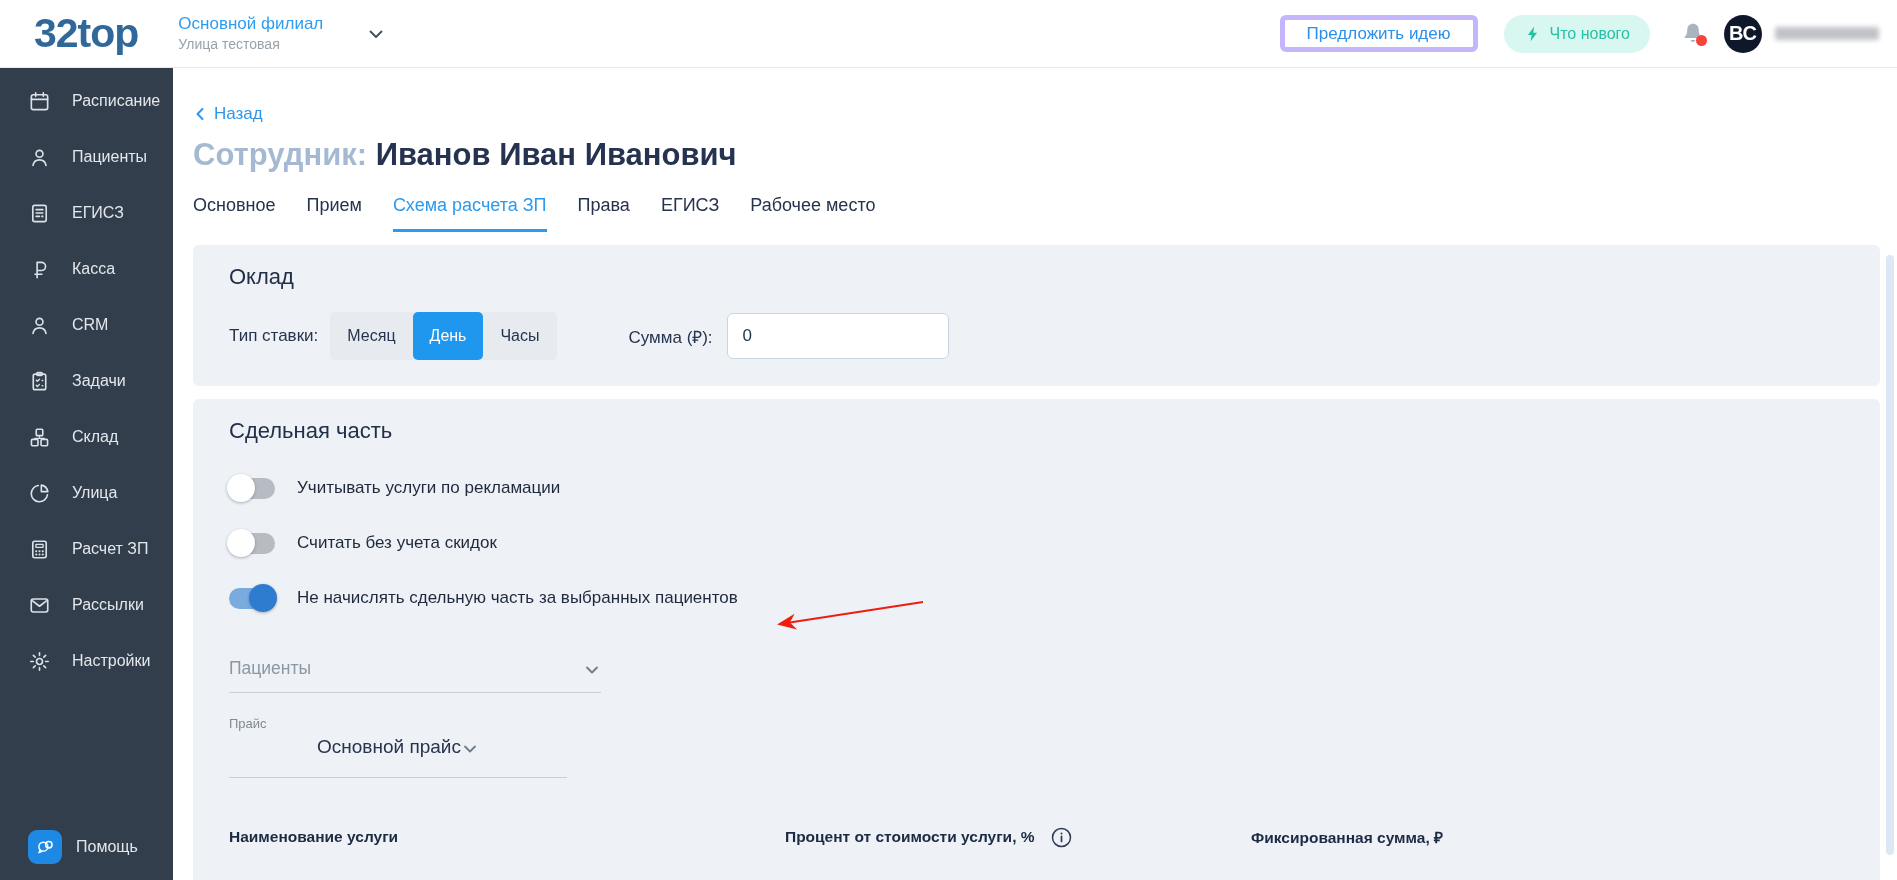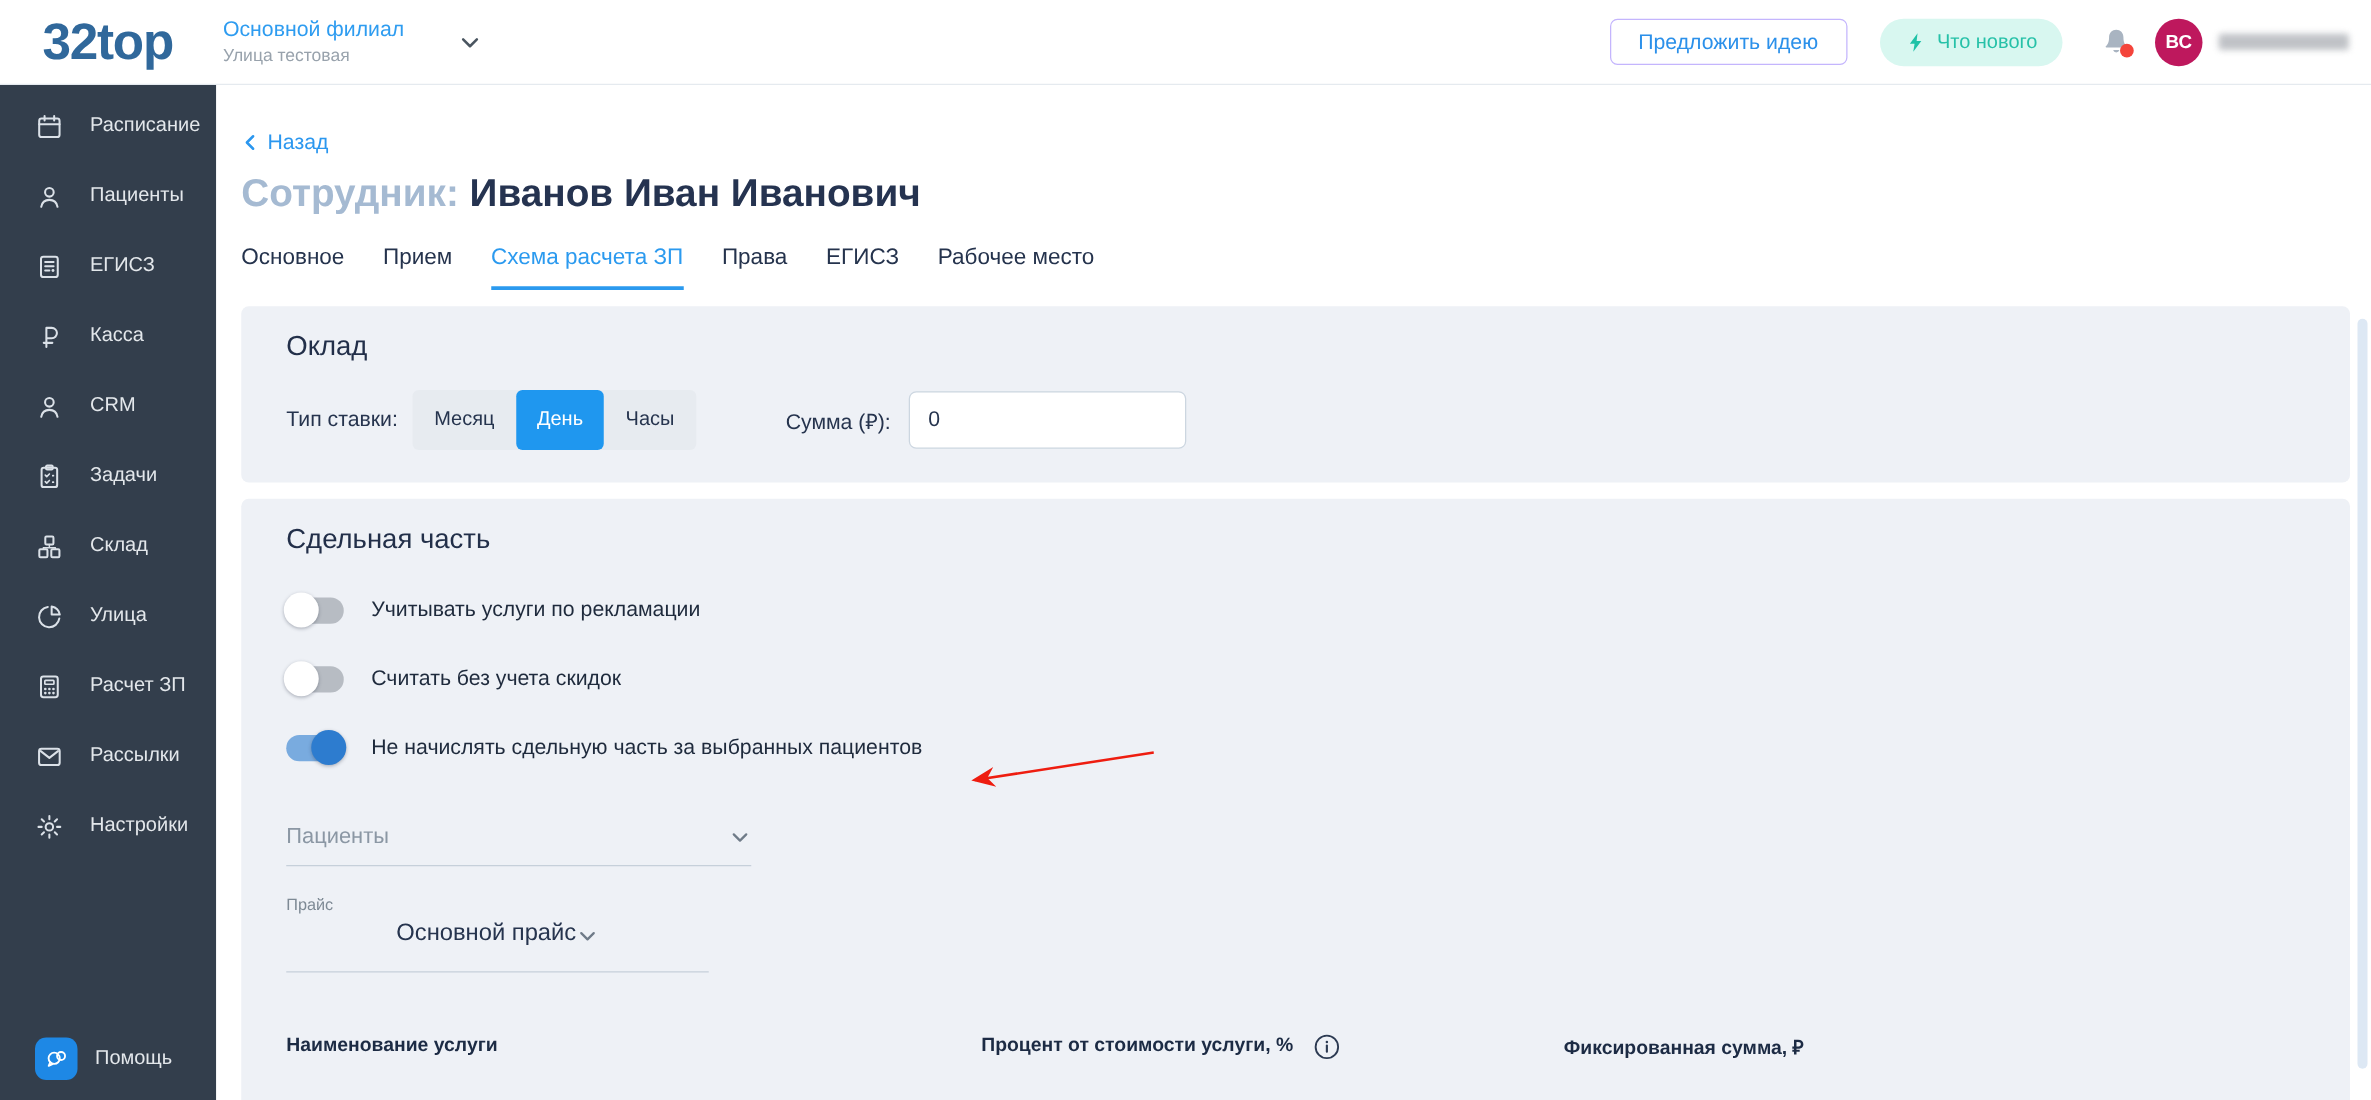--- a/index.html
+++ b/index.html
@@ -9,28 +9,28 @@
 
   
   .header { position:absolute; top:0; left:0; width:100%; height:68px; background:#fff;
             border-bottom:1px solid #e5eaef; display:flex; align-items:center; z-index:6; }
   .logo { margin-left:34px; font-size:41px; font-weight:800; letter-spacing:-1px; color:#30689b; }
   .branch { margin-left:40px; line-height:1.25; cursor:pointer; }
   .branch-name { font-size:17px; color:#2e9cf0; font-weight:500; }
   .branch-addr { font-size:14px; color:#98a2ac; margin-top:2px; }
   .branch-chev { margin-left:42px; display:flex; align-items:center; cursor:pointer; }
   .hspacer { flex:1; }
-  .suggest-btn { height:37px; padding:0 22px; border:1px solid #c4b5fd; border-radius:6px;
+  .suggest-btn { height:37px; padding:0 22px; border:5px solid #c4b5fd; border-radius:6px;
                  background:#fff; color:#2b90ea; font-size:17px; display:flex; align-items:center; cursor:pointer; }
   .whatsnew { margin-left:26px; height:38px; padding:0 20px; border-radius:19px; background:#d8f7f0;
               color:#26c1a8; font-size:16px; font-weight:500; display:flex; align-items:center; gap:8px; cursor:pointer; }
   .bell-wrap { margin-left:30px; position:relative; width:26px; height:26px; cursor:pointer; }
   .bell-dot { position:absolute; right:-1px; bottom:1px; width:11px; height:11px; border-radius:50%; background:#f4443b; }
-  .avatar { margin-left:18px; width:38px; height:38px; border-radius:50%; background:#be185d; color:#fff;
-            font-size:15px; font-weight:bold; display:flex; align-items:center; justify-content:center; cursor:pointer;text-align:center; }
+  .avatar { margin-left:18px; width:38px; height:38px; border-radius:50%; background:#0f172a; color:#fff;
+            font-size:20px; font-weight:bold; display:flex; align-items:center; justify-content:center; cursor:pointer;text-align:center; }
   .user-redacted { margin-left:13px; margin-right:18px; width:104px; height:13px; background:#b5b8bd;
                    border-radius:2px; filter:blur(2.5px); opacity:.85; }
 
   
   .sidebar { position:absolute; top:68px; left:0; bottom:0; width:173px; background:#333e4c; padding-top:5px; }
   .nav-item { height:56px; display:flex; align-items:center; padding-left:28px; cursor:pointer; }
   .nav-icon { width:23px; height:23px; display:flex; align-items:center; justify-content:center; }
   .si { width:23px; height:23px; stroke:#dbe1e8; fill:none; stroke-width:1.7; stroke-linecap:round; stroke-linejoin:round; }
   .nav-label { margin-left:21px; color:#e3e7eb; font-size:16px; }
   .help-item { position:absolute; left:28px; bottom:16px; display:flex; align-items:center; cursor:pointer; }

